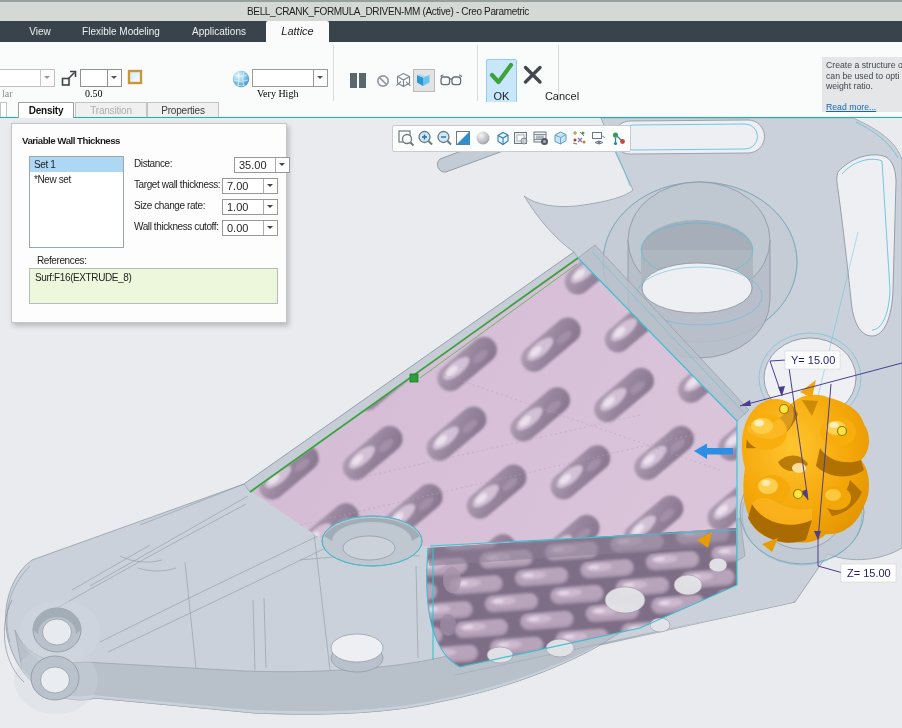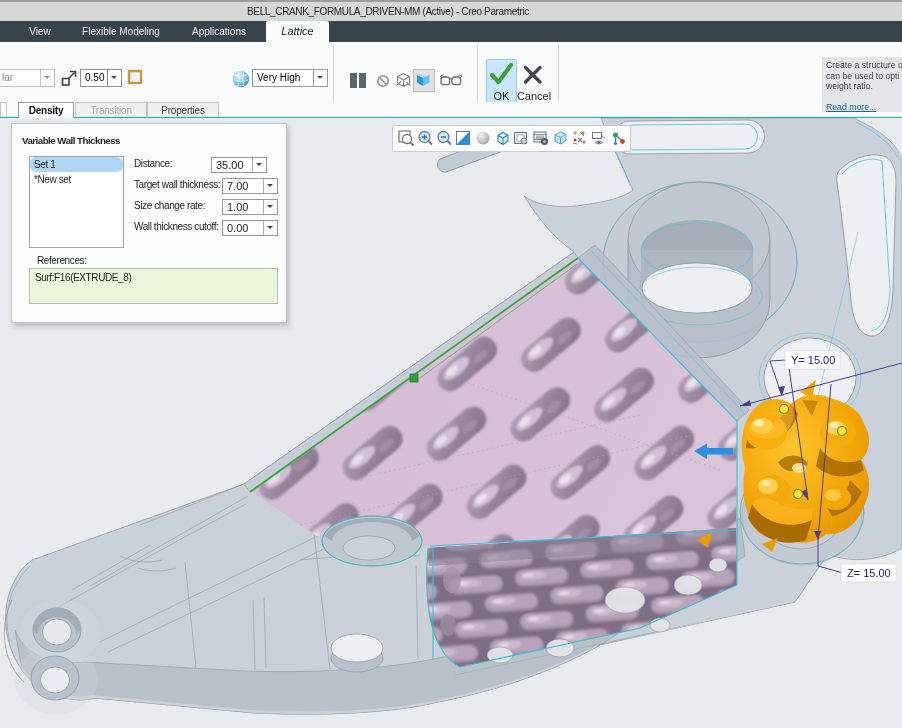--- a/index.html
+++ b/index.html
@@ -11,41 +11,41 @@
   #titlebar{left:0;top:2px;width:902px;height:19px;background:#d5d9d6;
     font-size:10px;color:#1c1c1c;line-height:19px;}
   #titlebar span{position:absolute;left:247px;top:0;white-space:nowrap;letter-spacing:-0.35px;}
   #tabbar{left:0;top:21px;width:902px;height:21px;background:#39434b;}
   .rtab{position:absolute;top:0;height:21px;line-height:21px;color:#eef1f1;font-size:10px;text-align:center;white-space:nowrap;}
   #acttab{position:absolute;left:266px;top:0;width:63px;height:21px;background:#fafbfa;
     border-radius:2px 2px 0 0;color:#222;font-style:italic;font-size:11px;text-align:center;line-height:21px;}
   #ribbon{left:0;top:42px;width:902px;height:76px;background:#fafbfb;}
   .sep{position:absolute;top:3px;width:1px;height:56px;background:#d8d9d9;}
   .combo{position:absolute;height:16px;background:#fff;border:1px solid #c0c0c0;font-size:10px;}
-  .combo .val{position:absolute;left:4px;top:0;line-height:16px;}
+  .combo .val{position:absolute;left:4px;top:16px;line-height:16px;font-family:Liberation Serif, serif;}
   .combo .btn{position:absolute;right:0;top:0;width:13px;height:16px;border-left:1px solid #c8c8c8;background:#fdfdfd;}
   .combo .btn:after{content:"";position:absolute;left:3px;top:6px;border:3.5px solid transparent;border-top-color:#555;}
   .combo.dis .btn:after{border-top-color:#999;}
   
   #subtabs{left:0;top:102px;width:902px;height:16px;background:#fafbfb;border-bottom:1px solid #14b8a6;box-sizing:border-box;}
   .stab{position:absolute;top:0;height:15px;line-height:15px;font-size:10px;letter-spacing:-0.2px;text-align:center;
         border:1px solid #c3c3c3;border-bottom:none;background:#f0f0f0;box-sizing:border-box;}
   
   #tooltip{left:822px;top:57px;width:80px;height:55px;background:#e5e6e8;font-size:8.7px;color:#40474e;line-height:10.5px;padding:3px 0 0 4px;box-sizing:border-box;white-space:nowrap;overflow:hidden;}
   #tooltip a{color:#1467b3;text-decoration:underline;}
   
   #canvas{left:0;top:118px;width:902px;height:610px;background:#e9ebee;}
   #gtoolbar{position:absolute;left:392px;top:7px;width:237px;height:25px;background:#fcfdfd;
     border:1px solid #c7cbcf;border-radius:2px;}
   
   #dlg{position:absolute;left:11px;top:5px;width:274px;height:198px;background:#fdfdfd;
        border:1px solid #c6c6c6;box-shadow:2px 3px 5px rgba(90,95,100,.35);font-size:10px;letter-spacing:-0.4px;color:#1e1e1e;}
   .fl{position:absolute;}
   #lbox{position:absolute;left:17px;top:32px;width:95px;height:92px;background:#fff;border:1px solid #9aa5ad;box-sizing:border-box;}
-  #lbox .selrow{position:absolute;left:0;top:0;width:93px;height:15px;background:#aed7f3;line-height:15px;padding-left:4px;box-sizing:border-box;border-radius:6px;}
+  #lbox .selrow{position:absolute;left:0;top:0;width:93px;height:15px;background:#aed7f3;line-height:15px;padding-left:4px;box-sizing:border-box;}
   #lbox .row2{position:absolute;left:0;top:15px;width:93px;height:15px;line-height:15px;padding-left:4px;box-sizing:border-box;}
   .dcombo{position:absolute;width:56px;height:16px;background:#fff;border:1px solid #989898;box-sizing:border-box;font-size:11px;}
   .dcombo .v{position:absolute;left:4px;top:0;line-height:14px;letter-spacing:0;}
   .dcombo .b{position:absolute;right:0;top:0;width:13px;height:14px;border-left:1px solid #adadad;background:#fff;}
   .dcombo .b:after{content:"";position:absolute;left:3px;top:5px;border:3.5px solid transparent;border-top-color:#444;}
   #refbox{position:absolute;left:17px;top:144px;width:249px;height:36px;background:#ecf7dc;border:1px solid #b9b9b9;box-sizing:border-box;}
 </style>
 </head>
 <body>
 <div class="abs" id="topstrip"></div>
@@ -142,21 +142,21 @@
 
   <div class="abs" style="left:486px;top:17px;width:31px;height:45px;background:#c8e7fa;border:1px solid #96c9e8;box-sizing:border-box;border-radius:2px;"></div>
   <svg class="abs" style="left:488px;top:20px;" width="27" height="24">
     <path d="M4 13 L10.5 20 L23 3" fill="none" stroke="#3ea23a" stroke-width="4.2" stroke-linecap="round" stroke-linejoin="round"></path>
   </svg>
   <div class="abs" style="left:486px;top:48px;width:31px;text-align:center;font-size:11px;color:#1e1e1e;">OK</div>
 
   <svg class="abs" style="left:522px;top:22px;" width="22" height="22">
     <path d="M3.5 3.5 L18 18 M18 3.5 L3.5 18" stroke="#43484d" stroke-width="3.4" stroke-linecap="round"></path>
   </svg>
-  <div class="abs" style="left:516px;top:48px;width:36px;text-align:center;font-size:11px;color:#1e1e1e;">Cancel</div>
+  <div class="abs" style="left:516px;top:48px;width:36px;text-align:center;font-size:11px;color:#1e1e1e;padding-left:28px;">Cancel</div>
   <div class="sep" style="left:558px;"></div>
 </div>
 <div class="abs" id="subtabs">
   <div class="stab" style="left:0px;width:7px;background:#fff;"></div>
   <div class="stab" style="left:18px;width:56px;background:#fff;border-color:#9e9e9e;color:#111;font-weight:bold;height:16px;">Density</div>
   <div class="stab" style="left:75px;width:72px;color:#aeaeae;">Transition</div>
   <div class="stab" style="left:147px;width:72px;color:#3a3a3a;">Properties</div>
 </div>
 <div class="abs" id="tooltip">Create a structure o<br>can be used to opti<br>weight ratio.<br><span style="display:inline-block;height:6px;"></span><br><a>Read more...</a></div>
 <div class="abs" id="canvas">
@@ -537,21 +537,21 @@
   <div id="dlg">
     <div class="fl" style="left:10px;top:11px;font-weight:bold;font-size:9.7px;letter-spacing:-0.5px;">Variable Wall Thickness</div>
     <div id="lbox">
       <div class="selrow">Set 1</div>
       <div class="row2">*New set</div>
     </div>
     <div class="fl" style="left:122px;top:34px;">Distance:</div>
     <div class="fl" style="left:122px;top:55px;">Target wall thickness:</div>
     <div class="fl" style="left:122px;top:76px;">Size change rate:</div>
     <div class="fl" style="left:122px;top:97px;">Wall thickness cutoff:</div>
-    <div class="dcombo" style="left:199px;top:33px;">
+    <div class="dcombo" style="left:222px;top:33px;">
         <span class="v">35.00</span>
         <span class="b"></span>
       </div>
     <div class="dcombo" style="left:210px;top:54px;">
         <span class="v">7.00</span>
         <span class="b"></span>
       </div>
     <div class="dcombo" style="left:210px;top:75px;">
         <span class="v">1.00</span>
         <span class="b"></span>

